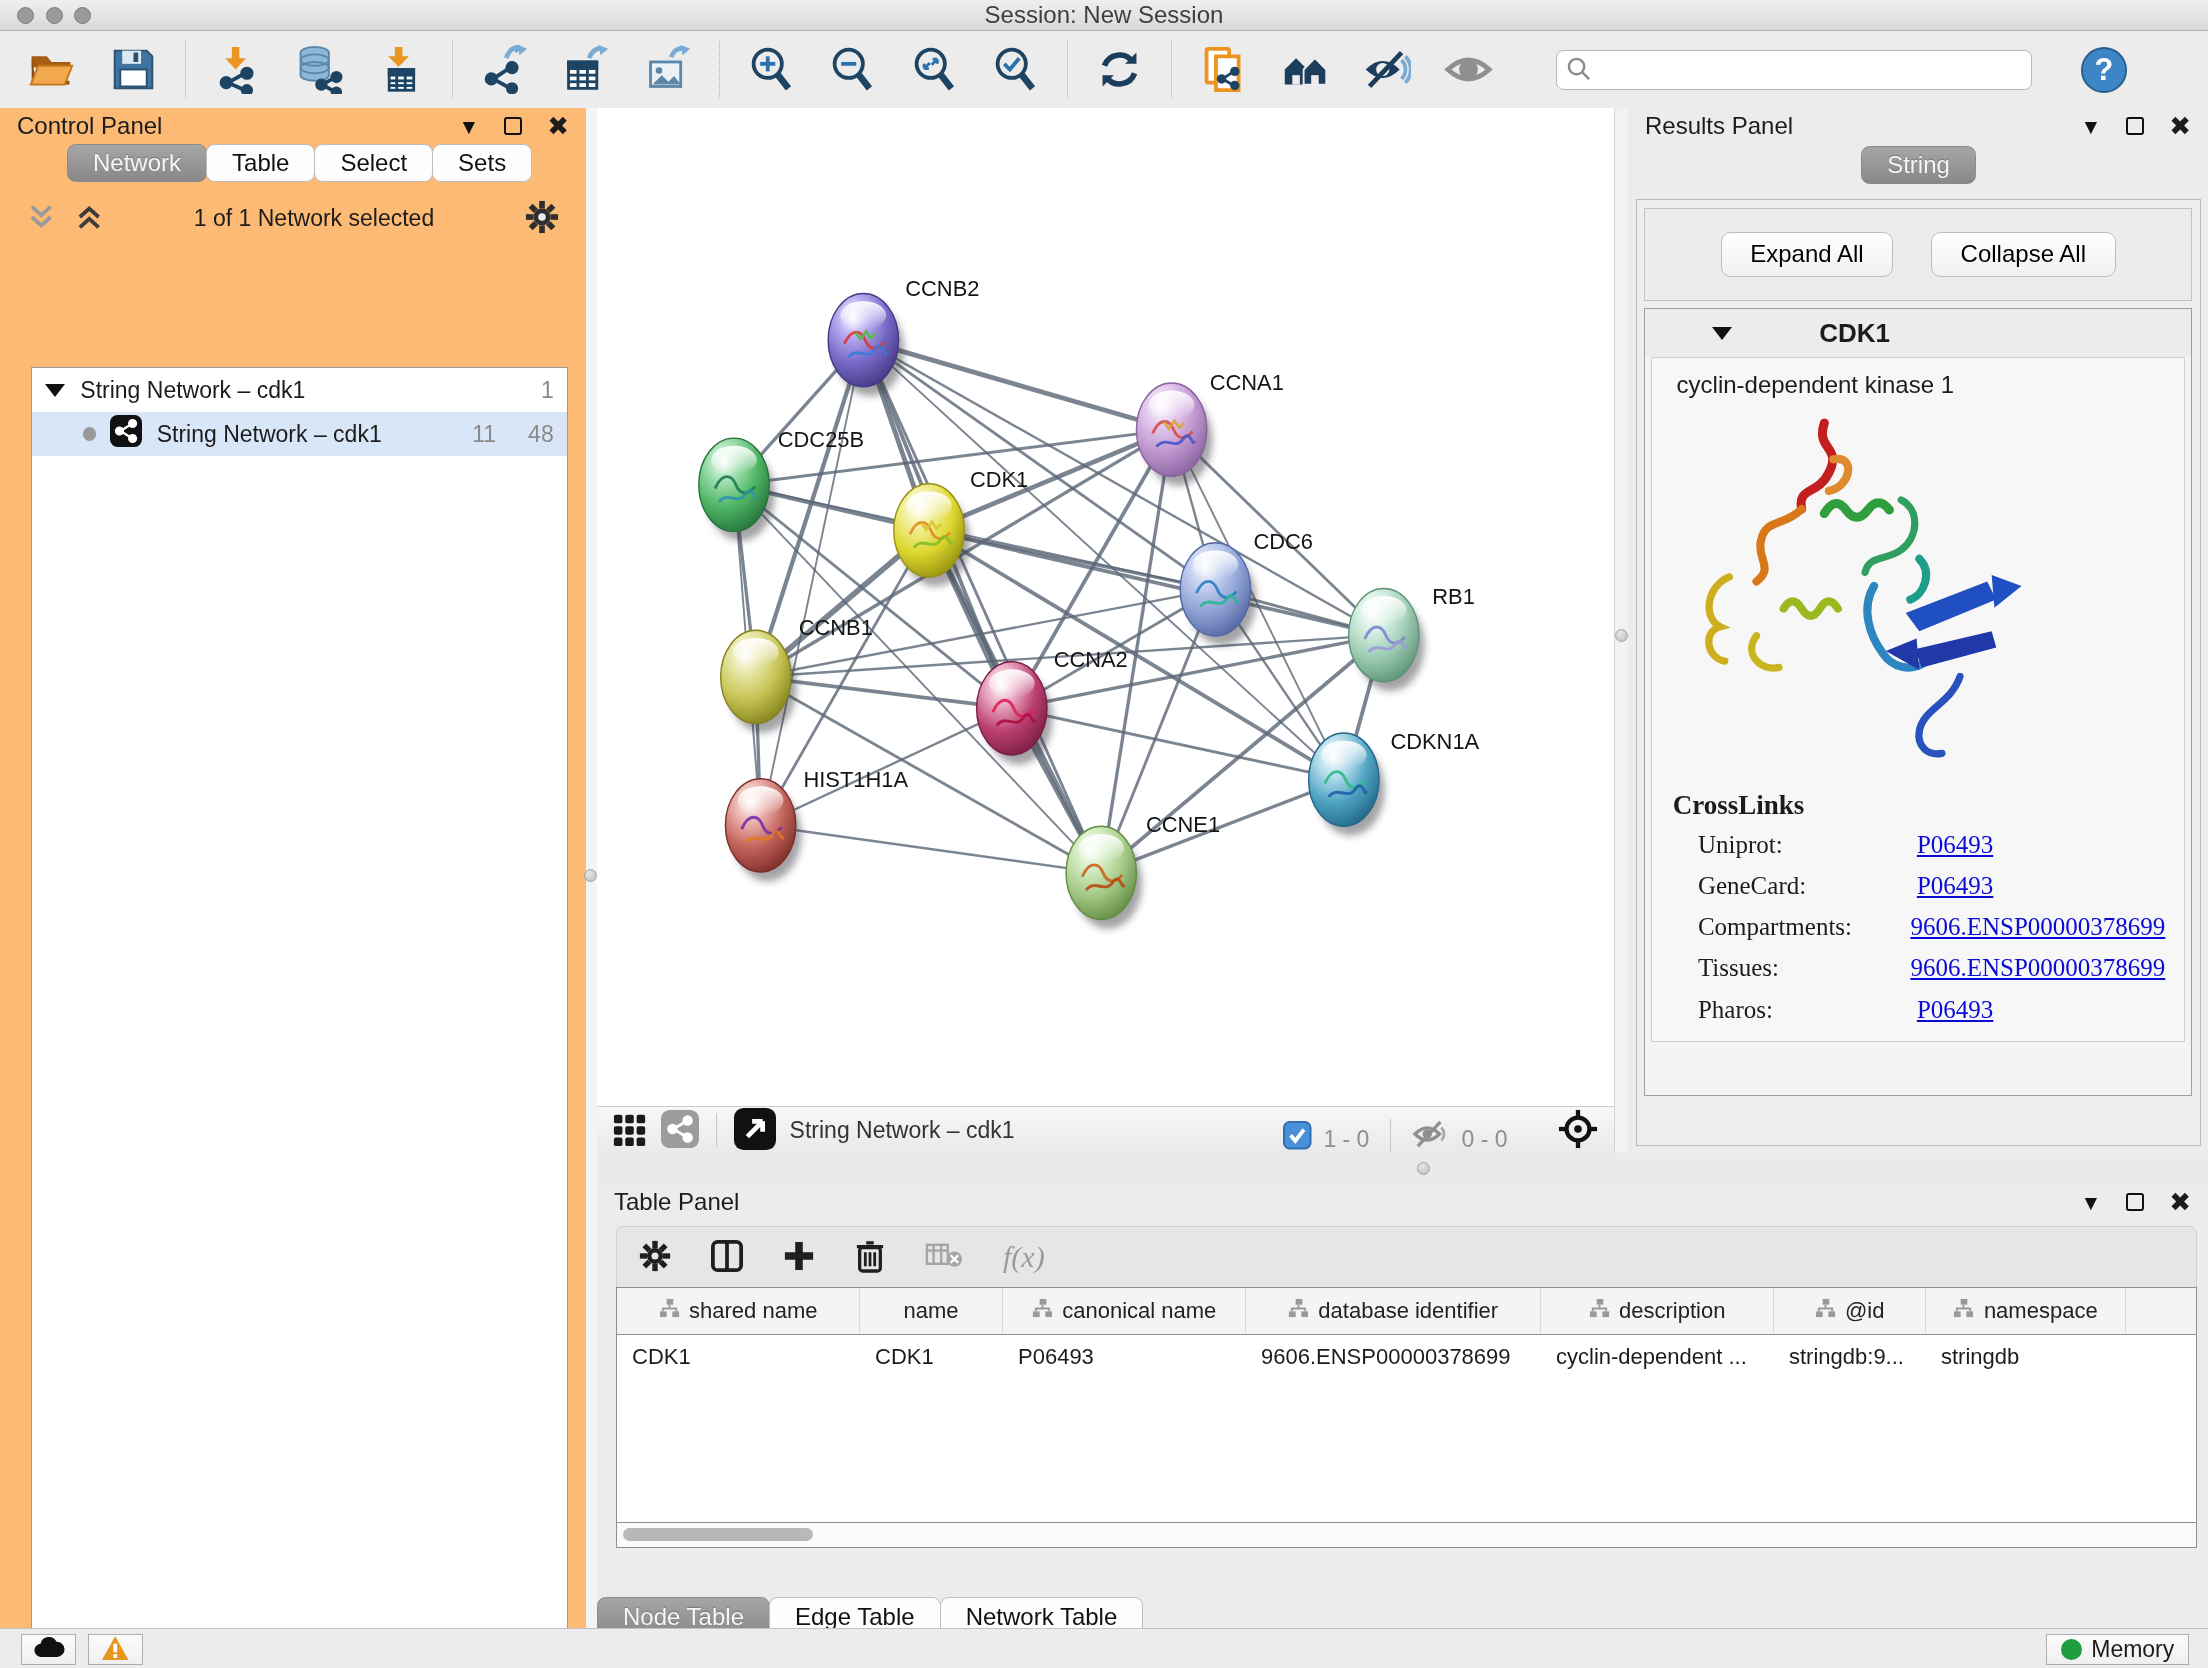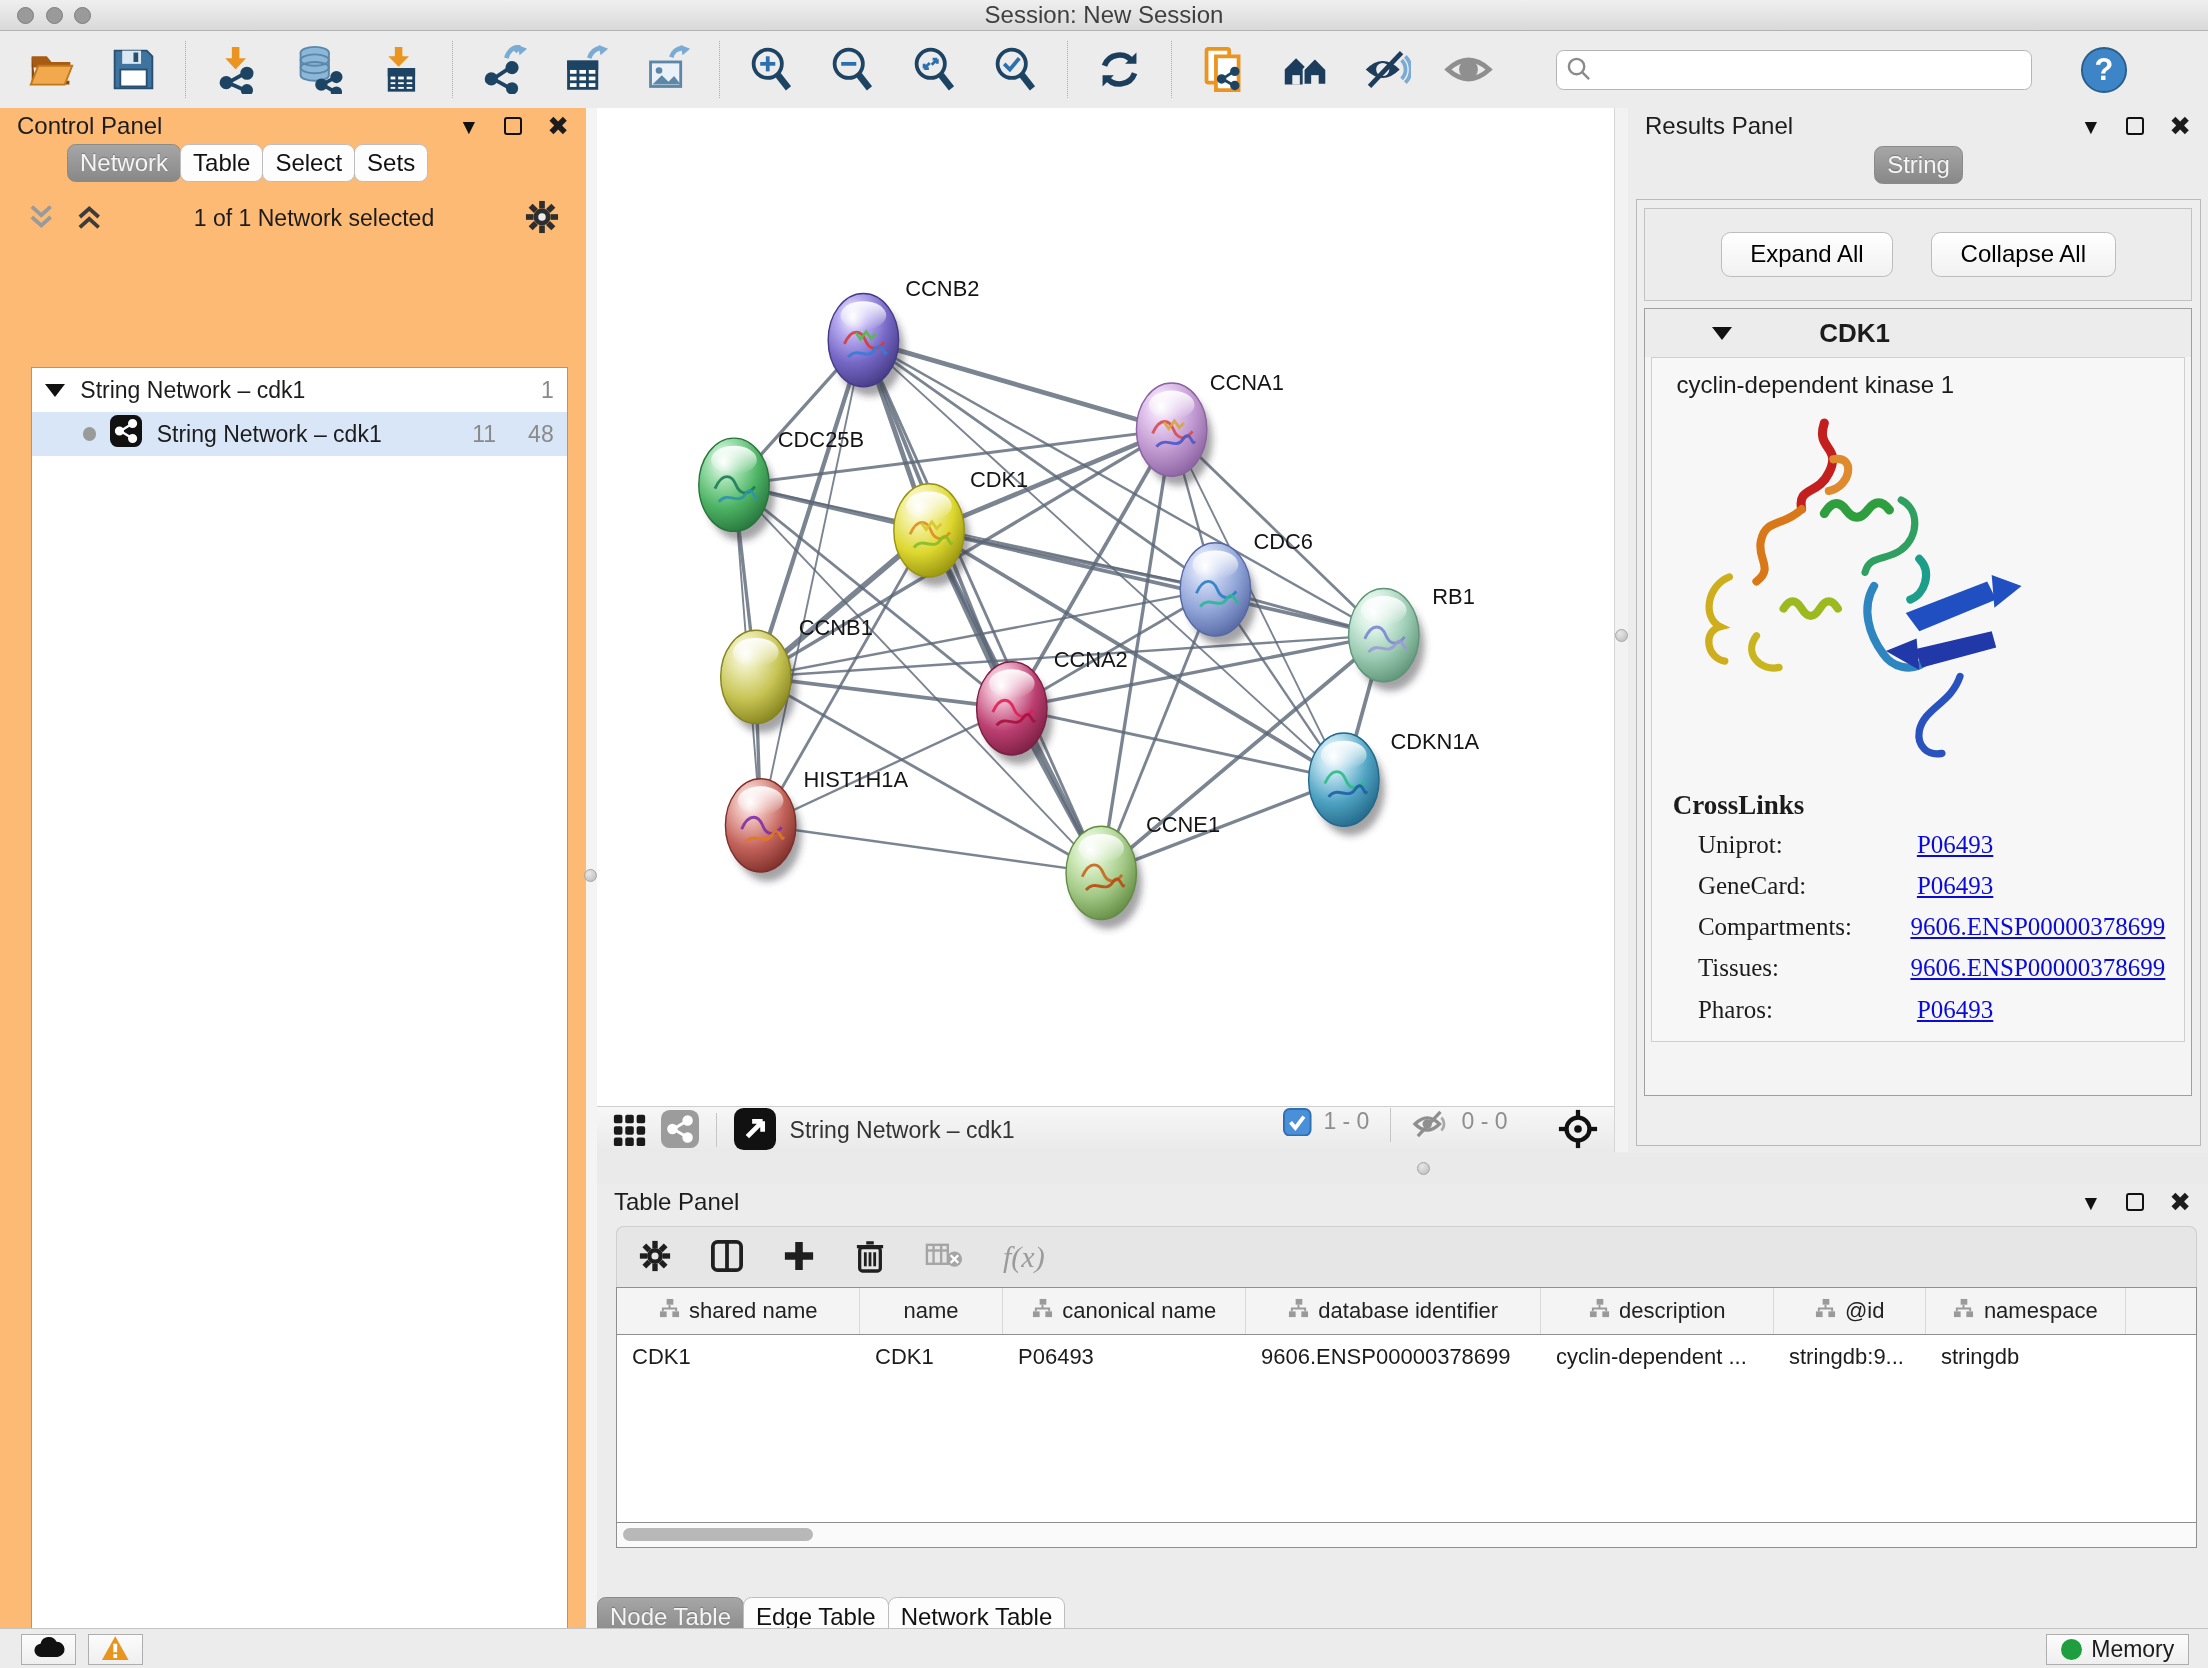--- a/index.html
+++ b/index.html
@@ -35,21 +35,21 @@
   .pw-icon{font-size:21px;color:#111;line-height:1;cursor:pointer;}
   .pw-box{width:18px;height:18px;border:2.9px solid #111;border-radius:2.9px;box-sizing:border-box;cursor:pointer;}
   .pw-x{font-size:26px;font-weight:bold;cursor:pointer;}
 
   #control-panel{position:absolute;left:0;top:108px;width:586px;height:1520px;background:#fdba74;}
   #v-split-left{position:absolute;left:586px;top:108px;width:11.4px;height:1520px;background:#f4f4f4;border-right:1px solid #cfcfcf;}
   .grip-dot{position:absolute;width:13.3px;height:13.3px;border-radius:50%;
     background:radial-gradient(circle at 35% 30%,#e8e8e8,#b9b9b9);border:1px solid #a5a5a5;box-sizing:border-box;}
 
   .tabs-row{display:flex;align-items:flex-end;padding-left:67px;height:38px;}
-  .tab{height:36px;line-height:36px;padding:0 12px;font-size:24px;background:#fdfdfd;
+  .tab{height:36px;line-height:36px;padding:0 25px;font-size:24px;background:#fdfdfd;
     border:1px solid #bdbdbd;border-radius:8.6px;margin-right:-1px;color:#111;cursor:pointer;text-align:center;}
   .tab.active{background:linear-gradient(#a6a6a6,#888);color:#f5f5f5;border-color:#8a8a8a;
     text-shadow:0 -1px 1px rgba(0,0,0,.25);}
 
   #cp-options{display:flex;align-items:center;height:46px;margin-top:13.3px;padding:0 27px;}
   #cp-status{flex:1;text-align:center;font-size:23px;color:#1c1c1c;}
   #network-list{position:absolute;left:31px;top:259px;width:535px;height:1323px;background:#fff;
     border:1.9px solid #9a9a9a;overflow:hidden;}
   .nl-row{display:flex;align-items:center;height:44px;font-size:23px;padding:0 13.3px;}
   .nl-row .count{color:#8a8a8a;margin-left:auto;}
@@ -60,21 +60,21 @@
     border-top:13.3px solid #111;margin-right:15px;}
 
   
   #network-area{position:absolute;left:597px;top:108px;width:1017px;height:1044px;}
   #graph-canvas{position:absolute;left:0;top:0;width:1017px;height:998px;background:#fff;}
   #net-toolbar{position:absolute;left:0;top:998px;width:1017px;height:47px;
     background:linear-gradient(#f7f7f7,#e9e9e9);border-top:1px solid #cdcdcd;
     display:flex;align-items:center;padding:0 15px;box-sizing:border-box;}
   .ntb-sep{width:0;height:34px;border-left:1px solid #c6c6c6;margin:0 17px;}
   #net-title{font-size:23px;color:#333;margin-left:13.3px;}
-  .ntb-right{margin-left:auto;display:flex;align-items:flex-start;gap:11.4px;padding-left:20px;}
+  .ntb-right{margin-left:auto;display:flex;align-items:flex-end;gap:11.4px;padding-left:20px;}
   .gray-num{font-size:23px;color:#8e8e8e;}
   #v-split-right{position:absolute;left:1614px;top:108px;width:14.3px;height:1044px;background:#f2f2f2;
     border-left:1px solid #d5d5d5;}
   #h-split{position:absolute;left:597px;top:1153px;width:1611px;height:31px;background:#eaeaea;}
 
   
   #results-panel{position:absolute;left:1628px;top:108px;width:580px;height:1044px;background:#ececec;overflow:hidden;}
   #rp-tab-row{display:flex;justify-content:center;margin-top:1.9px;}
   #rp-body{position:absolute;left:7.6px;top:91px;width:563px;height:945px;background:#eee;
     border:1.9px solid #b9b9b9;}

